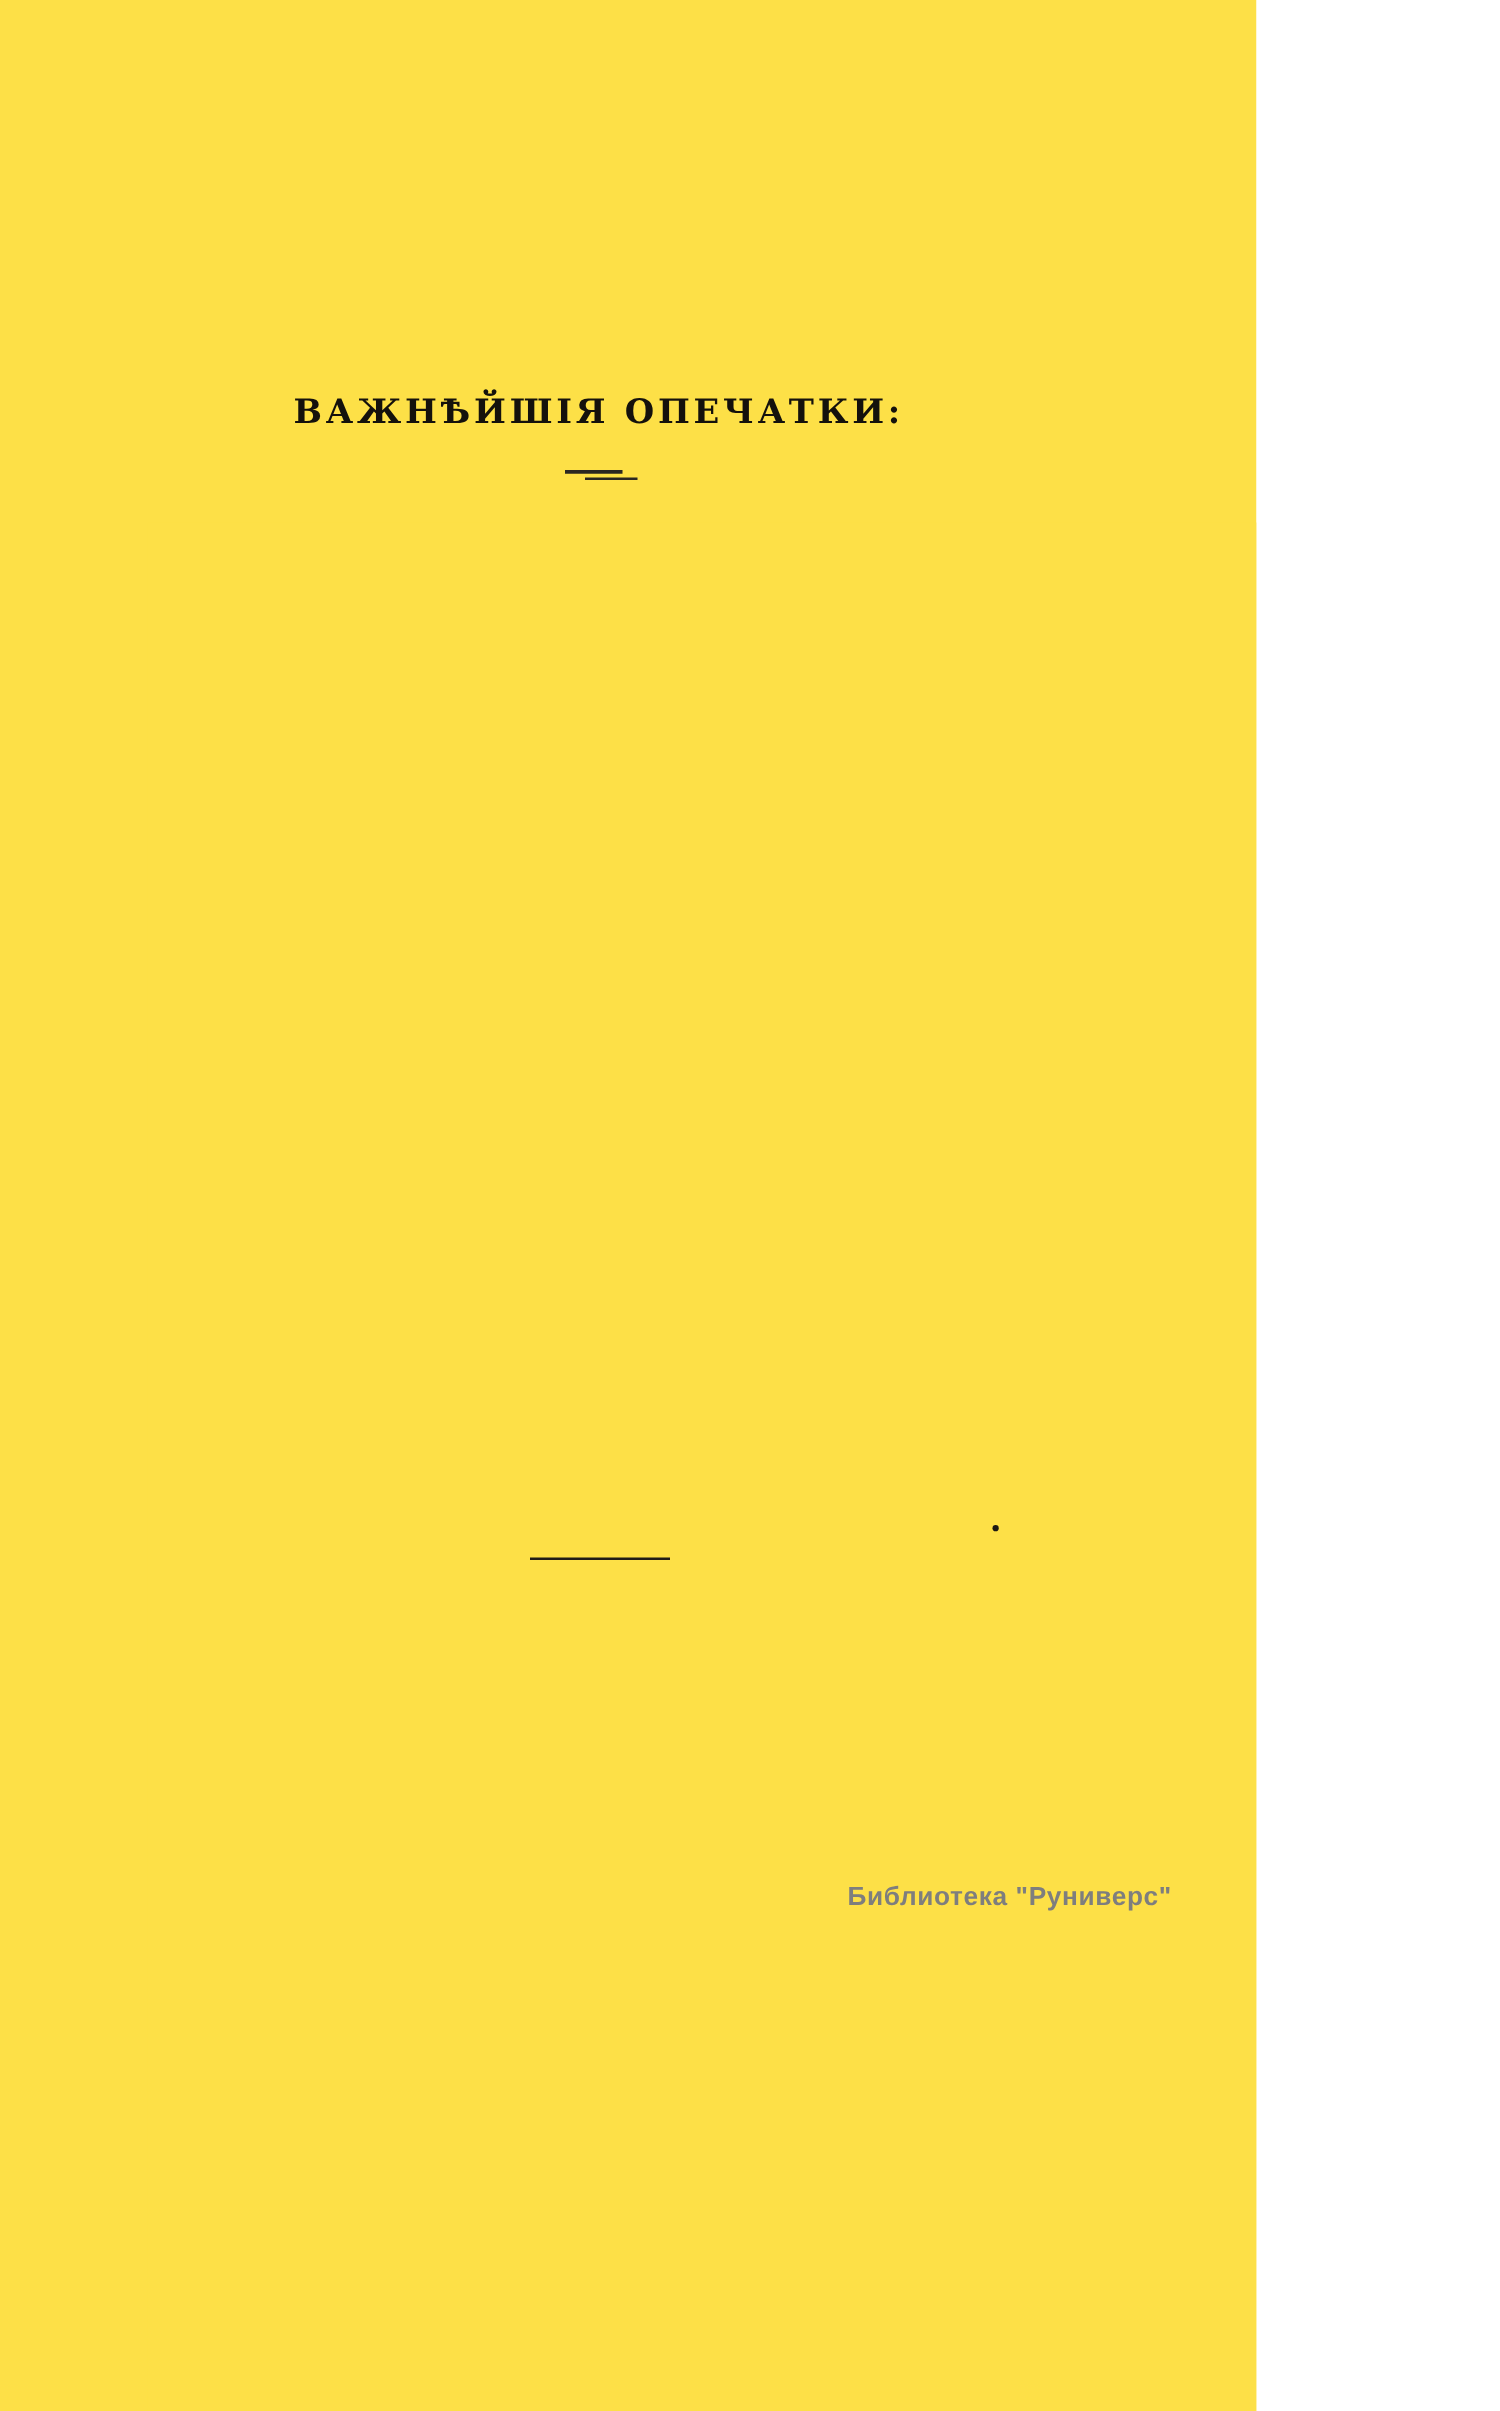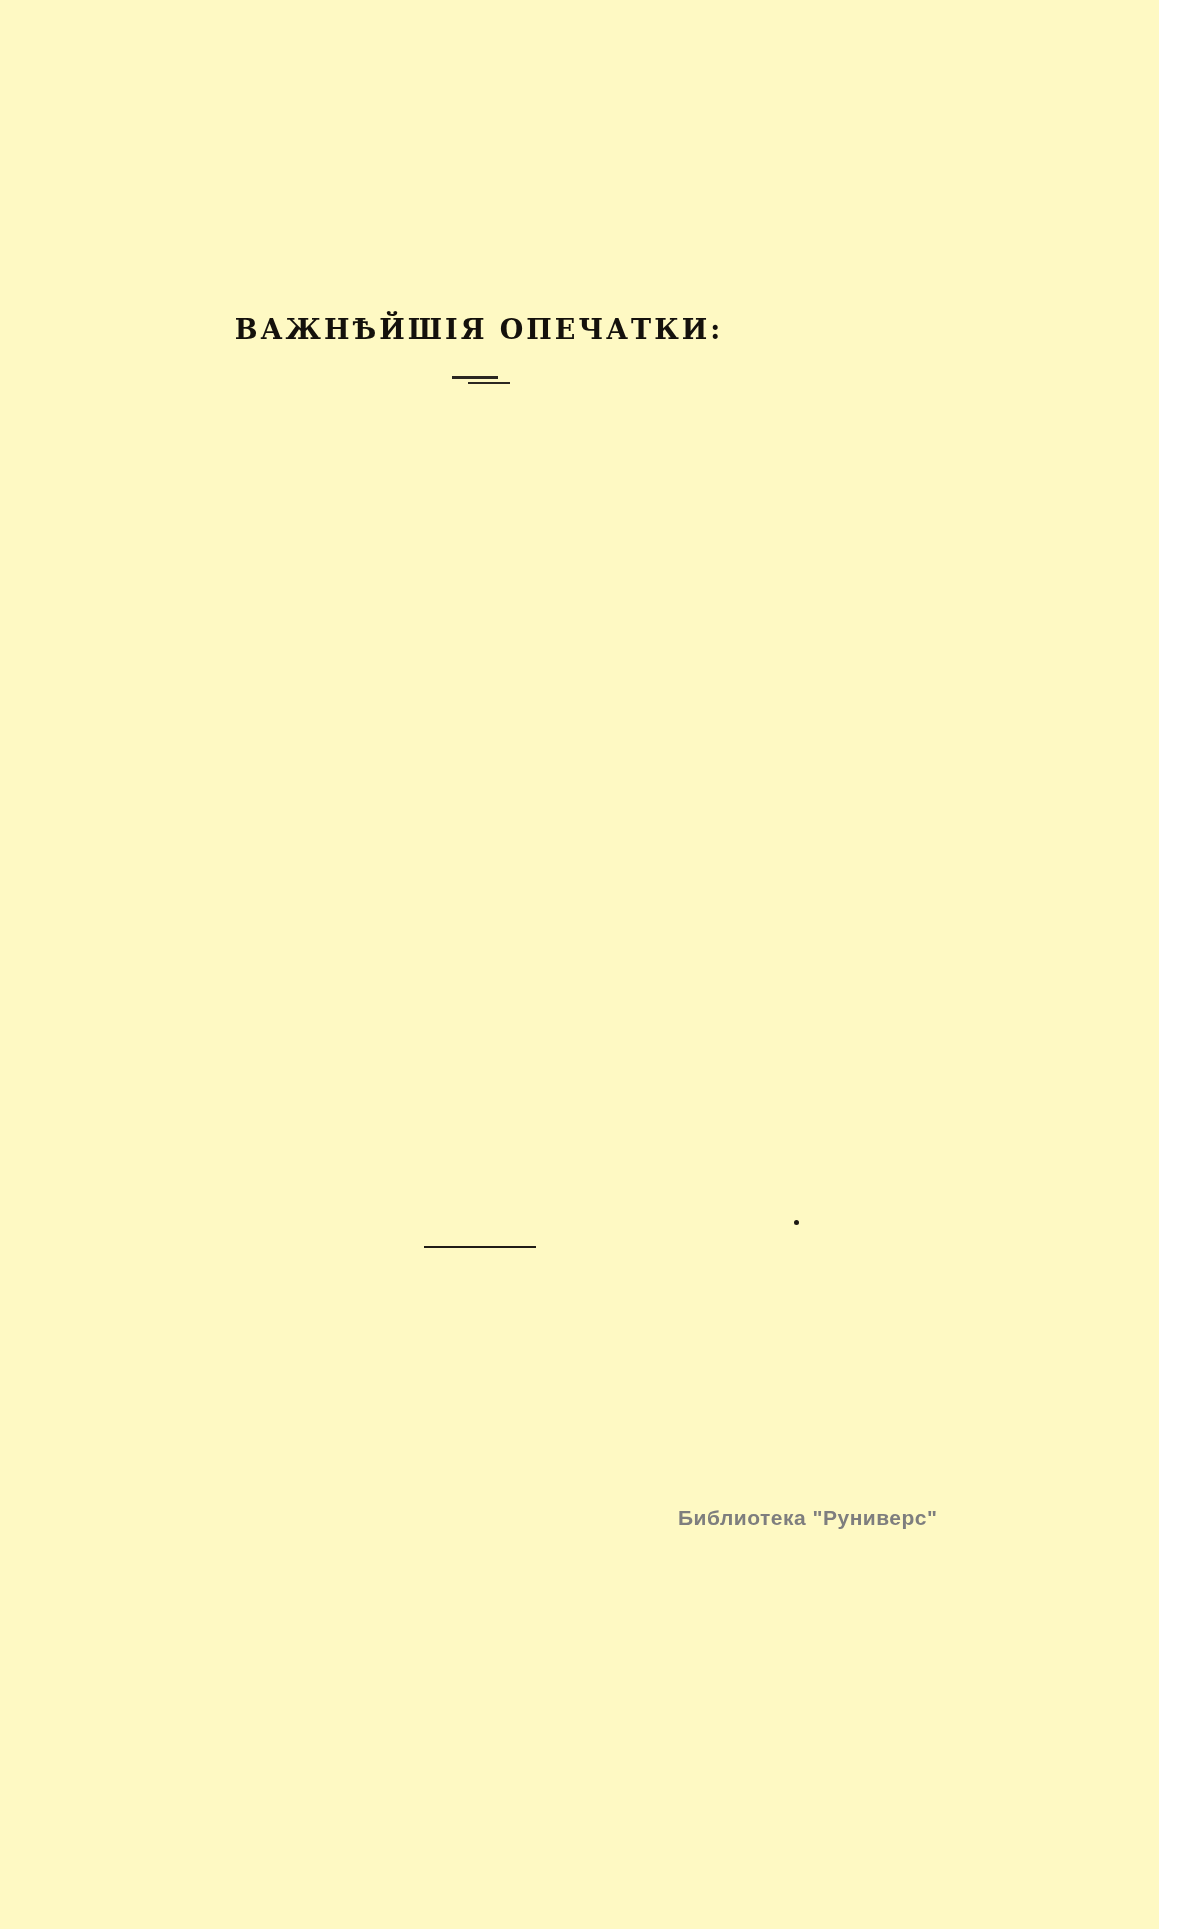--- a/index.html
+++ b/index.html
@@ -4,22 +4,22 @@
 <style>
   * { margin: 0; padding: 0; box-sizing: border-box; }
   html, body { background: #ffffff; }
   body {
     width: 1200px; height: 1929px;
     font-family: "DejaVu Serif", "Liberation Serif", serif;
     color: #17140f;
   }
   .page {
     position: relative;
-    width: 1159px; height: 1929px;
-    background: #fef9c3;
+    width: 1005px; height: 1929px;
+    background: #fde047;
     overflow: hidden;
   }
   .title {
     position: absolute;
     top: 314px; left: 0;
     width: 958px;
     text-align: center;
     font-size: 27px;
     font-weight: bold;
     letter-spacing: 3px;

